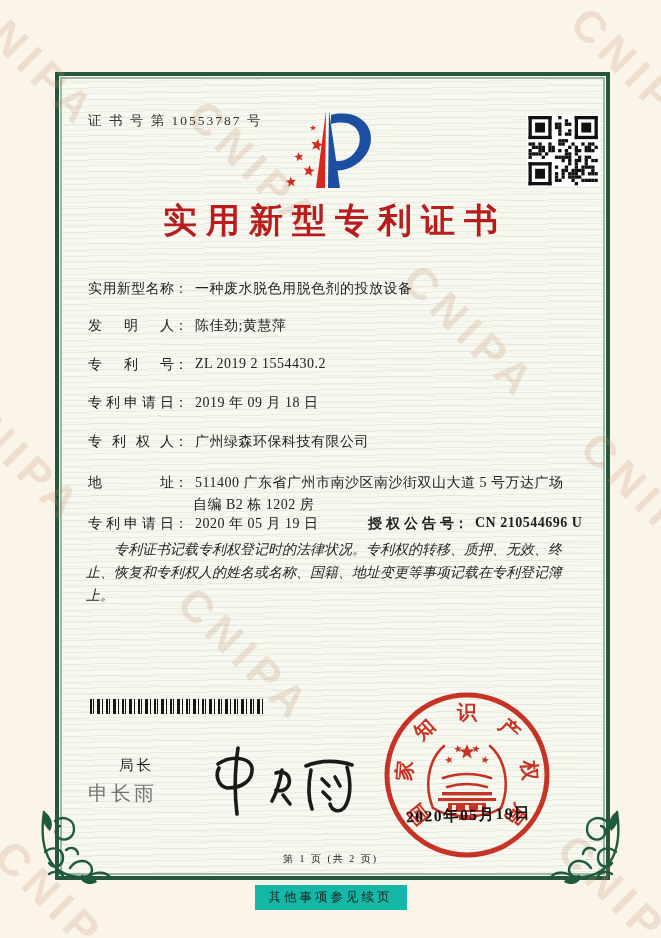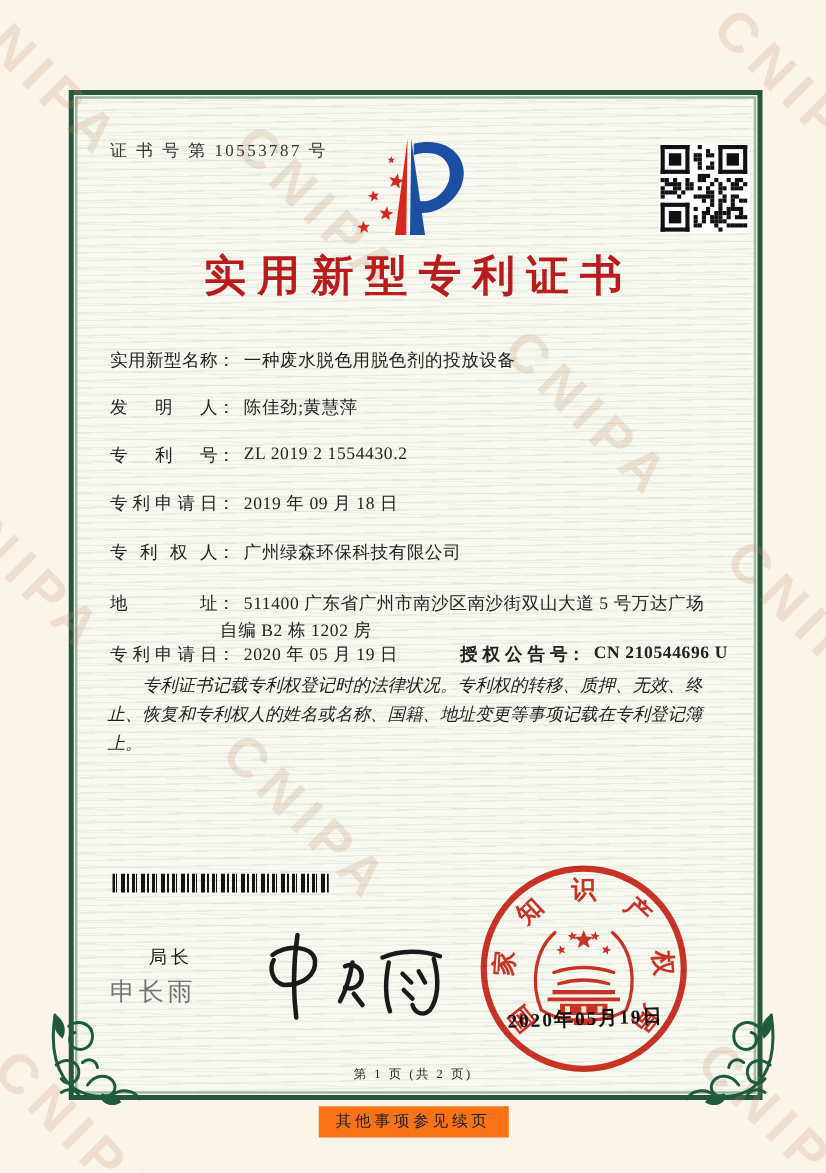--- a/index.html
+++ b/index.html
@@ -48,21 +48,21 @@
   }
   .fields{position:absolute;left:88px;top:0;width:500px;}
   .frow{position:absolute;font-size:14px;color:#222;white-space:nowrap;}
   .f-label{
     display:inline-block;width:86px;
     text-align:justify;text-align-last:justify;
     vertical-align:top;
   }
   .f-colon{display:inline-block;vertical-align:top;}
   .f-value{display:inline-block;margin-left:7px;vertical-align:top;letter-spacing:0.5px;}
-  .addr2{position:absolute;left:176px;top:496px;font-size:14px;color:#222;letter-spacing:0.5px;}
+  .addr2{position:absolute;left:193px;top:496px;font-size:14px;color:#222;letter-spacing:0.5px;}
   .grant-no-group{position:absolute;left:280px;top:0;font-weight:bold;}
   .paragraphs{
     position:absolute;left:86px;top:538px;width:494px;
     font-size:14px;line-height:23px;color:#1f1f1f;
     font-style:italic;
   }
   .paragraphs p{margin:0;text-indent:2em;}
   .barcode{
     position:absolute;left:90px;top:699px;width:173px;height:15px;
     background:repeating-linear-gradient(90deg,
@@ -80,21 +80,21 @@
     position:absolute;left:406px;top:805px;z-index:5;
     font-size:15.5px;font-weight:bold;color:#141414;letter-spacing:1.5px;
     transform:rotate(-2deg);mix-blend-mode:multiply;
   }
   .page-indicator{
     position:absolute;left:0;top:852px;width:100%;text-align:center;
     font-size:10px;letter-spacing:2px;color:#222;
   }
   .footer-note{
     position:absolute;left:50%;top:885px;transform:translateX(-50%);
-    background:#f97316;padding:4px 14px;
+    background:#14b8a6;padding:4px 14px;
     font-size:12.5px;letter-spacing:3px;color:#222;z-index:3;
   }
 </style>
 </head>
 <body>
 
 <div class="page">
 
   <div class="wm" style="left:30px;top:60px">CNIPA</div>
   <div class="wm" style="left:255px;top:168px">CNIPA</div>

